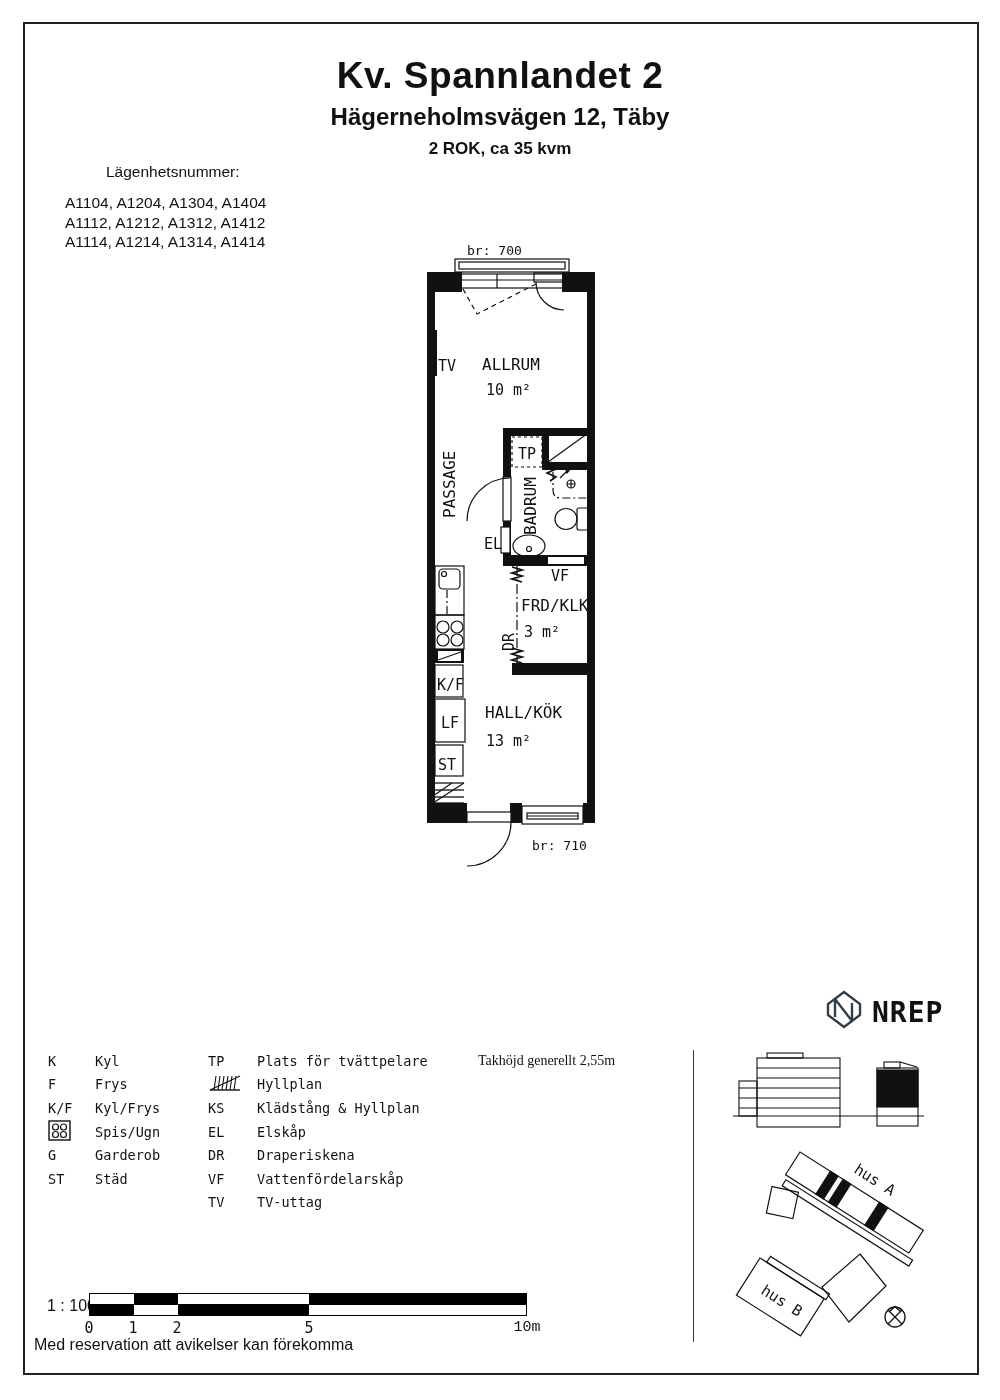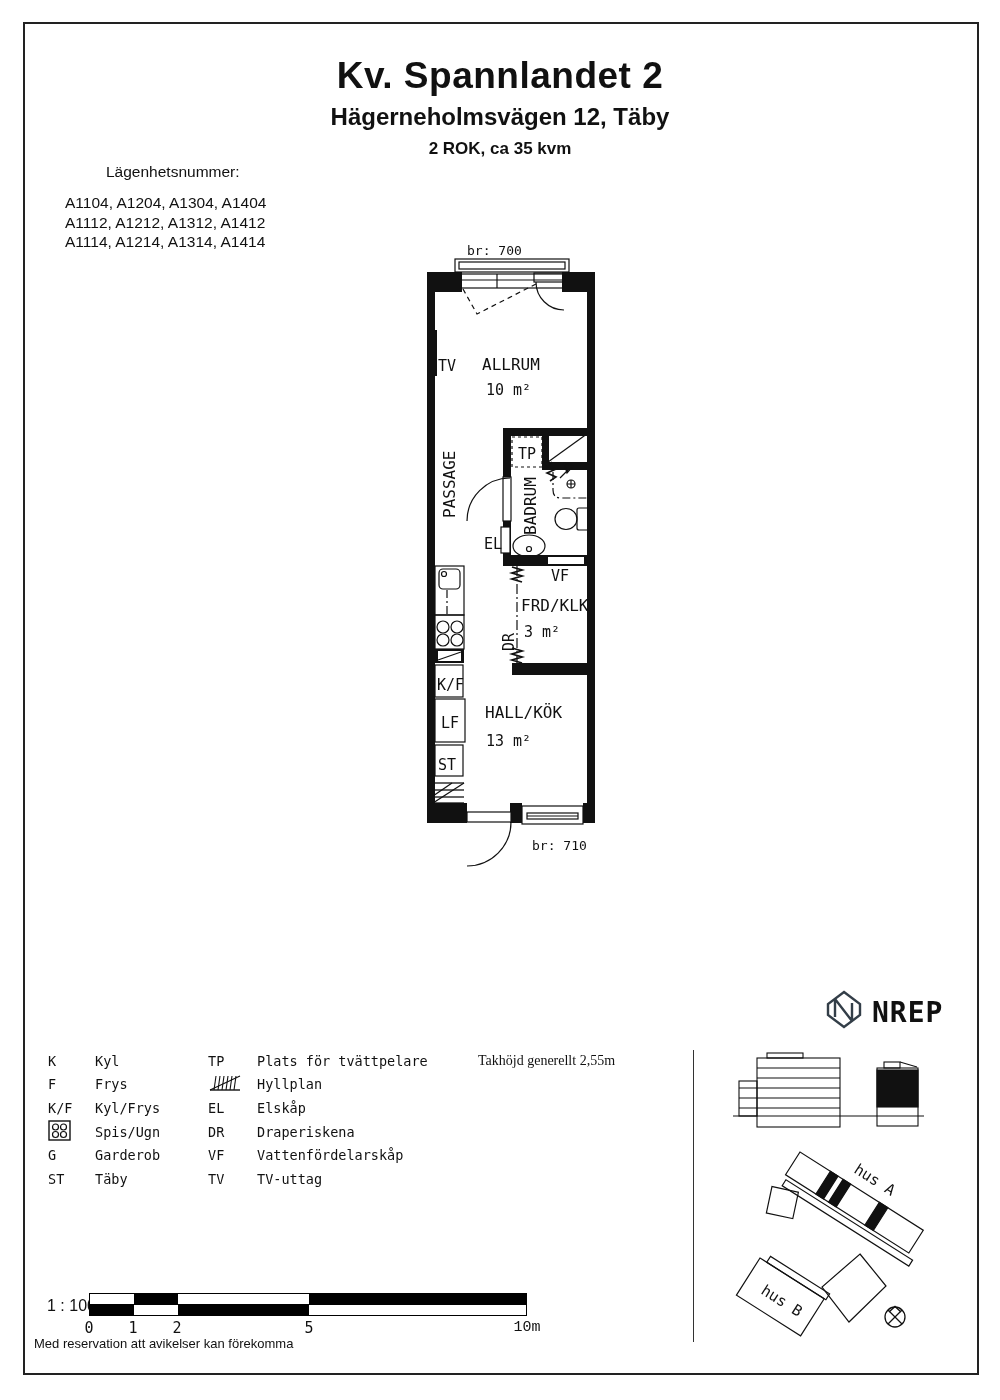--- a/index.html
+++ b/index.html
@@ -26,21 +26,21 @@
   #legend-col1 .code{width:47px;}
   #legend-col2{left:208px;top:1049px;width:260px;}
   #legend-col2 .code{width:49px;}
   #ceiling-note{left:478px;top:1053px;font-size:14px;font-family:Liberation Serif, serif;}
   #divider{left:693px;top:1050px;width:1px;height:292px;background:#333;}
   
   #scale-ratio{left:47px;top:1297px;font-size:16px;}
   .sbar-row{left:89px;height:12px;display:flex;border:1px solid #000;box-sizing:border-box;width:438px;}
   .sbar-row div{height:100%;}
   .tick{top:1319px;font-family:"DejaVu Sans Mono",monospace;font-size:15px;transform:translateX(-50%);}
-  #footer-note{left:34px;top:1336px;font-size:13px;text-align:center;}
+  #footer-note{left:34px;top:1336px;font-size:16px;text-align:center;}
   
   #nrep-text{font-weight:bold;font-size:28px;letter-spacing:1px;}
 </style>
 </head>
 <body>
 
 <div id="page-border" class="abs"></div>
 
 <div id="title-block" class="abs">
   <div id="title-main">Kv. Spannlandet 2</div>
@@ -199,21 +199,21 @@
       </svg>
     </span>
       <span>Spis/Ugn</span>
   </div>
   <div class="lrow">
       <span class="code">G</span>
       <span>Garderob</span>
     </div>
   <div class="lrow">
       <span class="code">ST</span>
-      <span>Täby</span>
+      <span>Städ</span>
     </div>
 </div>
 
 <div id="legend-col2" class="abs legend">
   <div class="lrow">
       <span class="code">TP</span>
       <span>Plats för tvättpelare</span>
     </div>
   <div class="lrow">
     <span class="code">
@@ -226,20 +226,24 @@
             <line x1="18" y1="17" x2="20" y2="3"></line>
           <line x1="22" y1="17" x2="24" y2="3"></line>
             <line x1="26" y1="17" x2="28" y2="3"></line>
           <line x1="2" y1="17" x2="32" y2="3"></line>
         </g>
       </svg>
     </span>
       <span>Hyllplan</span>
   </div>
   <div class="lrow">
+      <span class="code">KS</span>
+      <span>Klädstång &amp; Hyllplan</span>
+    </div>
+  <div class="lrow">
       <span class="code">EL</span>
       <span>Elskåp</span>
     </div>
   <div class="lrow">
       <span class="code">DR</span>
       <span>Draperiskena</span>
     </div>
   <div class="lrow">
       <span class="code">VF</span>
       <span>Vattenfördelarskåp</span>

